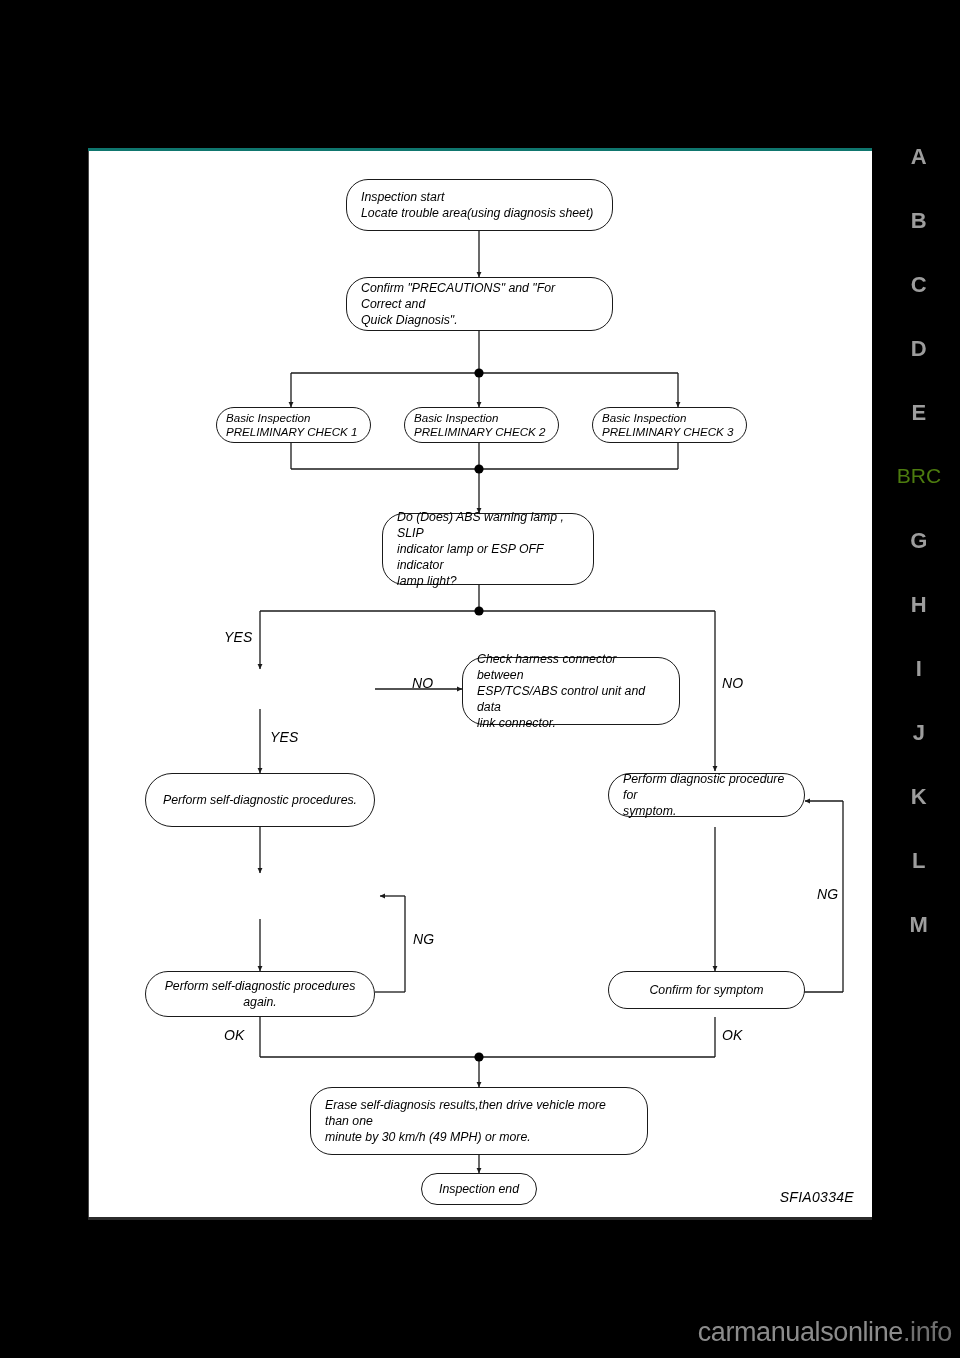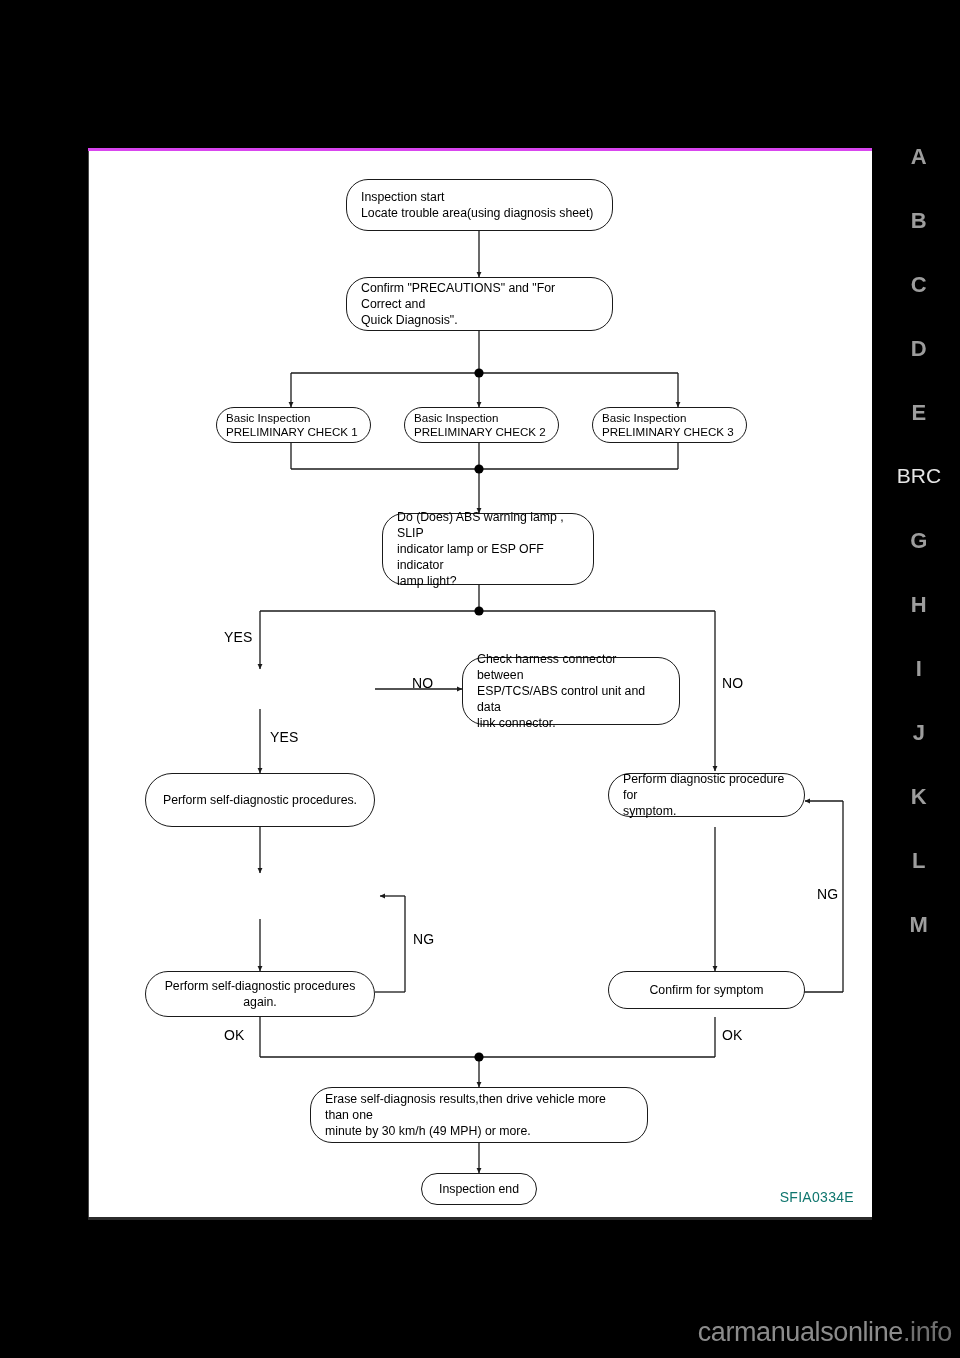--- a/index.html
+++ b/index.html
@@ -23,23 +23,24 @@
     background: #000000;
   }
 
   #content-sheet {
     position: absolute;
     left: 88px;
     top: 148px;
     width: 784px;
     height: 1072px;
     background: #ffffff;
-    border-top: 3px solid #d946ef;
+    border-top: 3px solid #0f766e;
     border-bottom: 3px solid #2b2b2b;
     box-sizing: border-box;
+    font-style: italic;
   }
 
   #sheet-left-rule {
     position: absolute;
     left: 0px; top: 0px;
     width: 1px; height: 100%;
     background: #4a4a4a;
   }
 
   
@@ -55,21 +56,21 @@
     left: 0;
     width: 82px;
     text-align: center;
     color: #9d9d9d;
     font-size: 22px;
     font-weight: bold;
     font-family: "Liberation Sans", sans-serif;
     letter-spacing: 0.5px;
   }
   .index-letter.active {
-    color: #e5e5e5;
+    color: #4d7c0f;
     font-size: 21px;
     font-weight: normal;
     letter-spacing: 0px;
   }
 
   
   #watermark {
     position: absolute;
     right: 8px;
     bottom: 10px;
@@ -79,21 +80,21 @@
     letter-spacing: -0.4px;
   }
   #watermark .dim { color: #6f6f6f; }
 
   
   #figure-id {
     position: absolute;
     right: 18px;
     bottom: 12px;
     font-size: 14px;
-    color: #0f766e;
+    color: #000000;
     font-family: "Liberation Sans", sans-serif;
     letter-spacing: 0.3px;
   }
 
   
   #flow {
     position: absolute;
     left: 0; top: 0;
     width: 784px;
     height: 1072px;
@@ -235,21 +236,21 @@
 link connector.</div>
 
       <div class="fnode r-lg" style="left:520px; top:622px; width:197px; height:44px;">Perform diagnostic procedure for
 symptom.</div>
 
 
       <div class="fnode r-pill center" style="left:57px; top:820px; width:230px; height:46px;">Perform self-diagnostic procedures again.</div>
 
       <div class="fnode r-pill center" style="left:520px; top:820px; width:197px; height:38px;">Confirm for symptom</div>
 
-      <div class="fnode r-lg" style="left:222px; top:936px; width:338px; height:56px;">Erase self-diagnosis results,then drive vehicle more than one
+      <div class="fnode r-lg" style="left:222px; top:936px; width:338px; height:68px;">Erase self-diagnosis results,then drive vehicle more than one
  minute  by 30 km/h (49 MPH) or more.</div>
 
       <div class="fnode r-pill center" style="left:333px; top:1022px; width:116px; height:32px;">Inspection end</div>
 
       <div class="edge-label" style="left:136px; top:478px;">YES</div>
 
       <div class="edge-label" style="left:324px; top:524px;">NO</div>
 
       <div class="edge-label" style="left:634px; top:524px;">NO</div>
 

